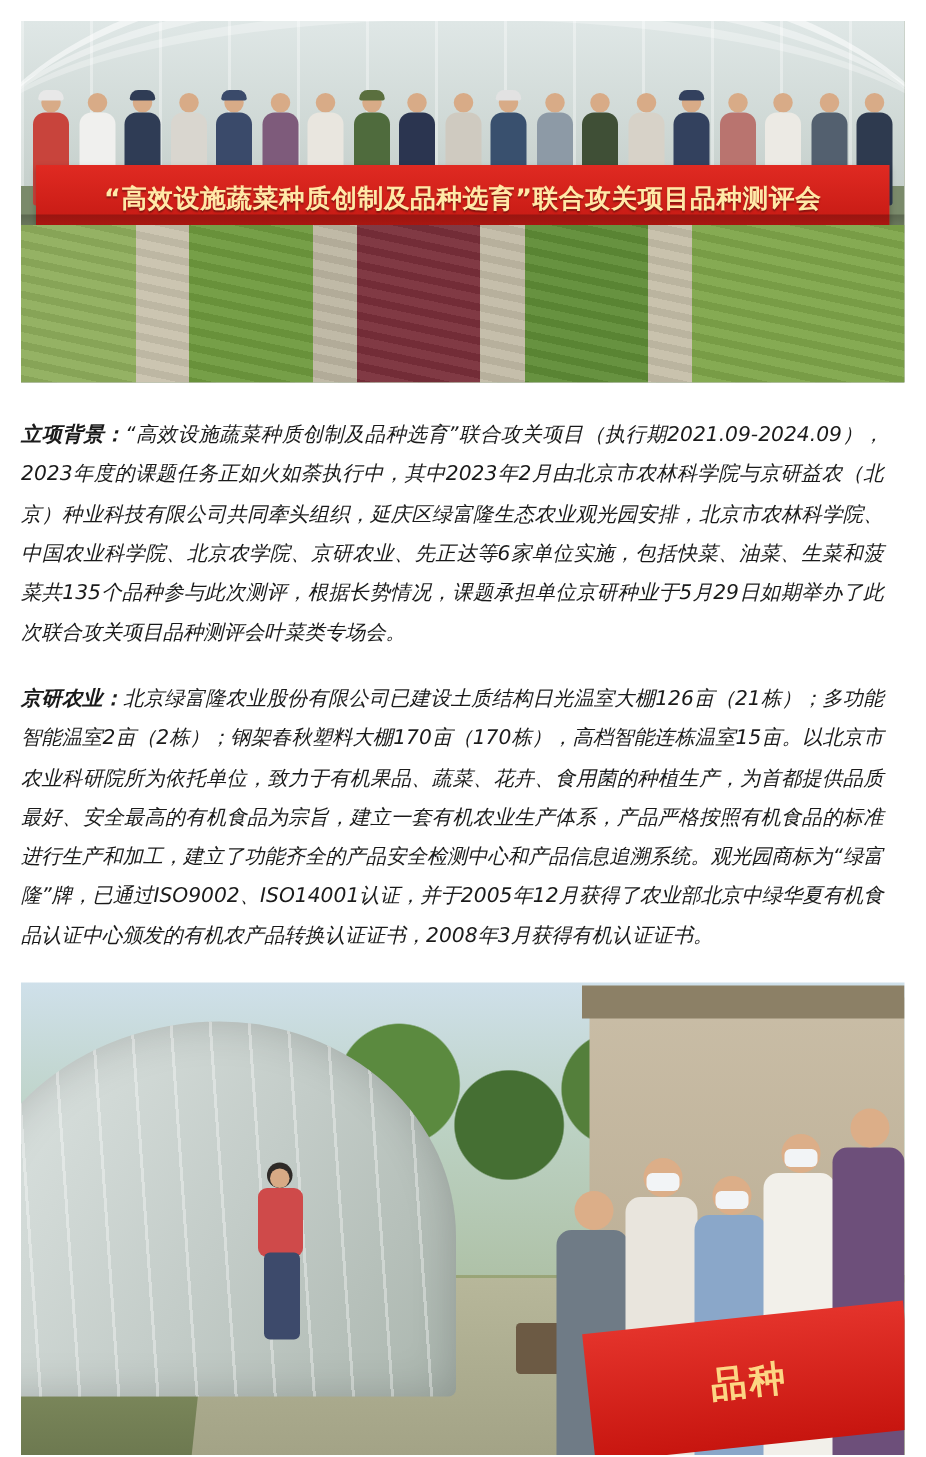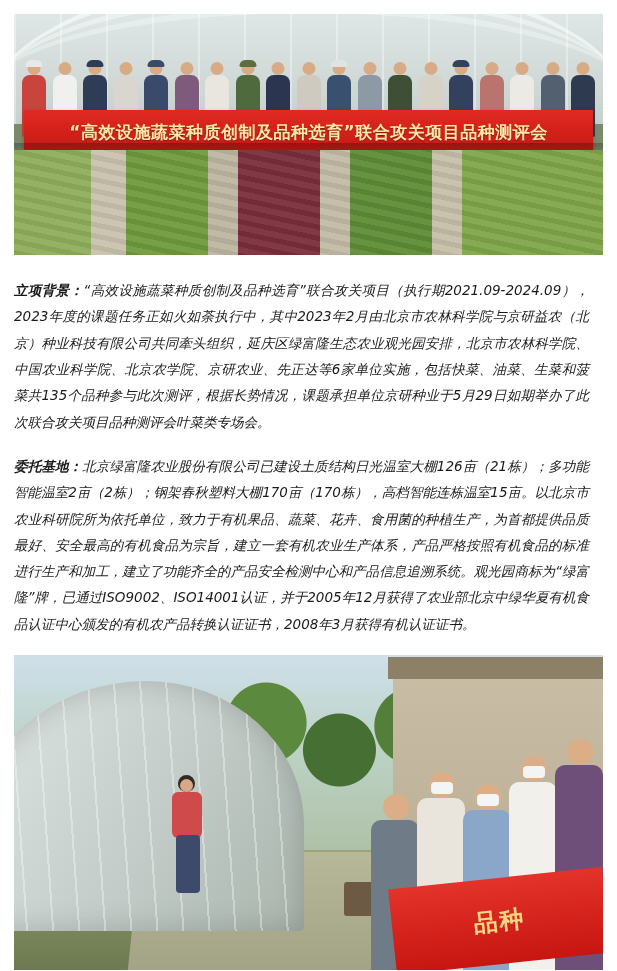--- a/index.html
+++ b/index.html
@@ -337,21 +337,21 @@
 
     <div class="beds-shadow"></div>
     <div class="beds"></div>
   </div>
 
   <div class="body-text">
     <p class="para">
       <span class="lead">立项背景：</span><span>“高效设施蔬菜种质创制及品种选育”联合攻关项目（执行期2021.09-2024.09），2023年度的课题任务正如火如荼执行中，其中2023年2月由北京市农林科学院与京研益农（北京）种业科技有限公司共同牽头组织，延庆区绿富隆生态农业观光园安排，北京市农林科学院、中国农业科学院、北京农学院、京研农业、先正达等6家单位实施，包括快菜、油菜、生菜和菠菜共135个品种参与此次测评，根据长势情况，课题承担单位京研种业于5月29日如期举办了此次联合攻关项目品种测评会叶菜类专场会。</span>
     </p>
     <p class="para">
-      <span class="lead">委托基地：</span><span>北京绿富隆农业股份有限公司已建设土质结构日光温室大棚126亩（21栋）；多功能智能温室2亩（2栋）；钢架春秋塑料大棚170亩（170栋），高档智能连栋温室15亩。以北京市农业科研院所为依托单位，致力于有机果品、蔬菜、花卉、食用菌的种植生产，为首都提供品质最好、安全最高的有机食品为宗旨，建立一套有机农业生产体系，产品严格按照有机食品的标准进行生产和加工，建立了功能齐全的产品安全检测中心和产品信息追溯系统。观光园商标为“绿富隆”牌，已通过ISO9002、ISO14001认证，并于2005年12月获得了农业部北京中绿华夏有机食品认证中心颁发的有机农产品转换认证证书，2008年3月获得有机认证证书。</span>
+      <span class="lead">京研农业：</span><span>北京绿富隆农业股份有限公司已建设土质结构日光温室大棚126亩（21栋）；多功能智能温室2亩（2栋）；钢架春秋塑料大棚170亩（170栋），高档智能连栋温室15亩。以北京市农业科研院所为依托单位，致力于有机果品、蔬菜、花卉、食用菌的种植生产，为首都提供品质最好、安全最高的有机食品为宗旨，建立一套有机农业生产体系，产品严格按照有机食品的标准进行生产和加工，建立了功能齐全的产品安全检测中心和产品信息追溯系统。观光园商标为“绿富隆”牌，已通过ISO9002、ISO14001认证，并于2005年12月获得了农业部北京中绿华夏有机食品认证中心颁发的有机农产品转换认证证书，2008年3月获得有机认证证书。</span>
     </p>
   </div>
 
   <div class="photo photo-2">
     <div class="trees"></div>
     <div class="bldg"></div>
     <div class="bldg-roof"></div>
     <div class="ground"></div>
     <div class="path"></div>
     <div class="tunnel"></div>

